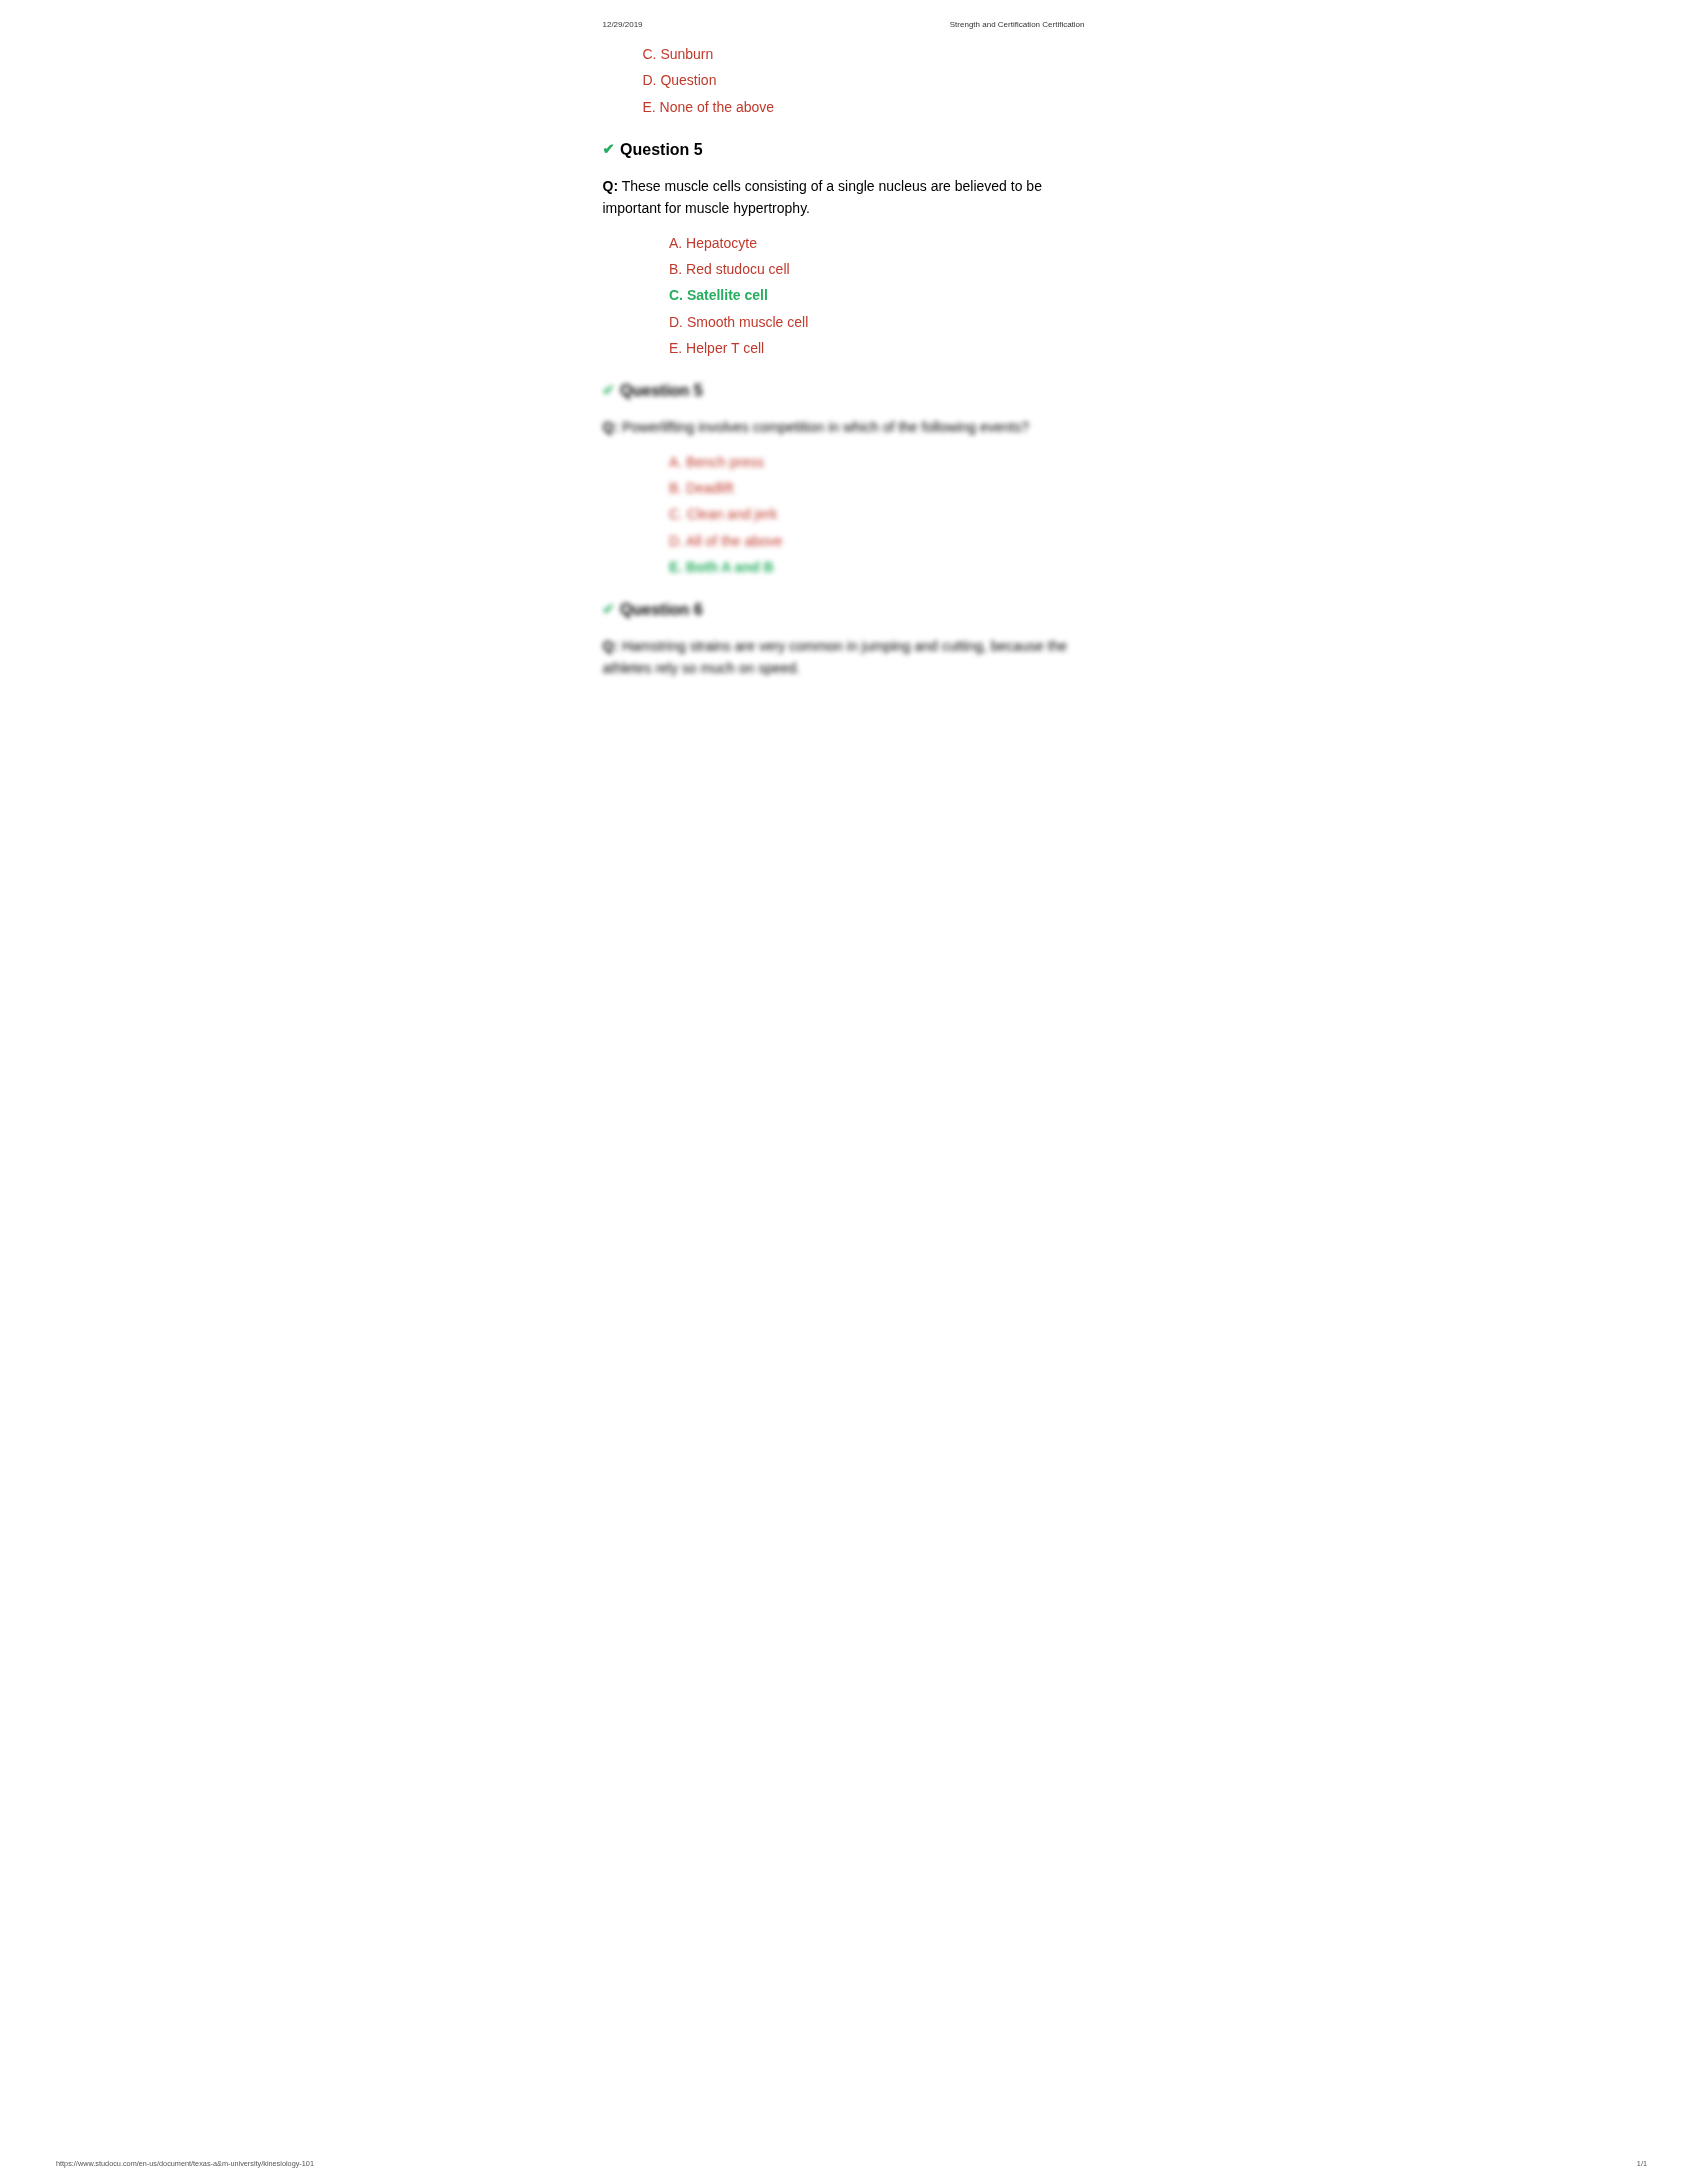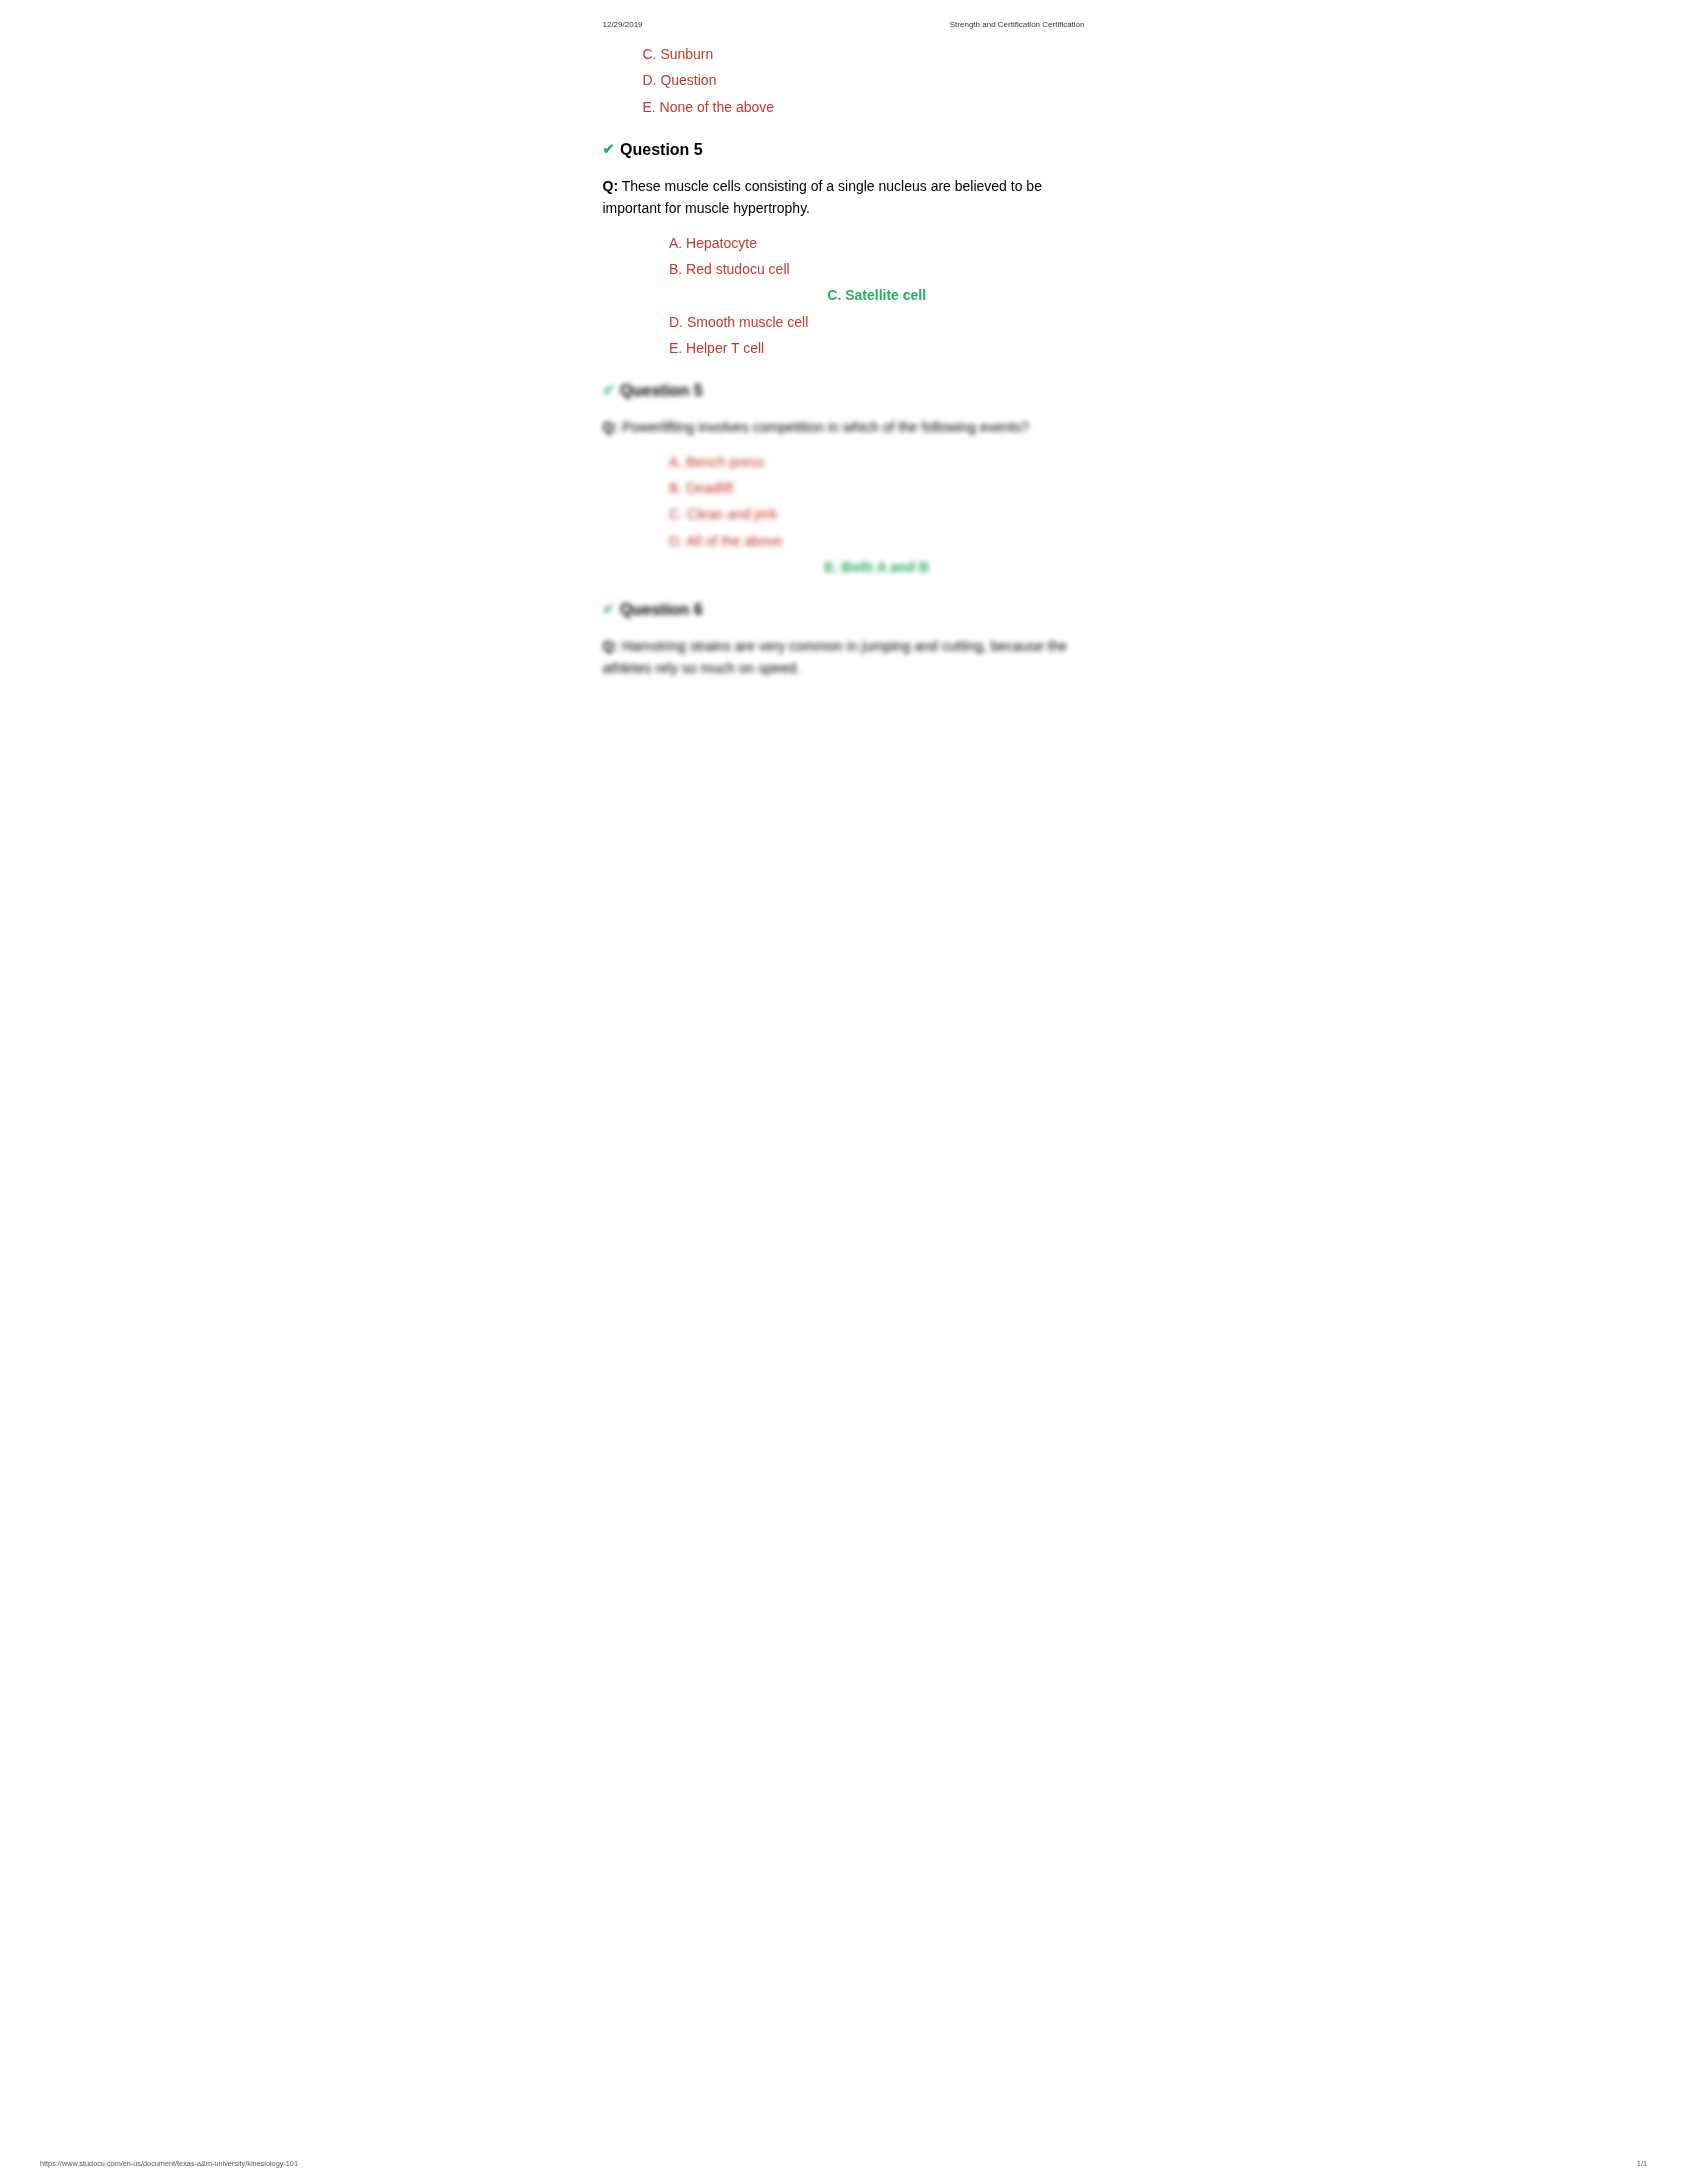--- a/index.html
+++ b/index.html
@@ -38,21 +38,20 @@
 
     .answer-option {
       margin: 5.3px 0 5.3px 40px;
       color: #c0392b;
       font-size: 14px;
     }
 
     .answer-option.correct {
       color: #27ae60;
       font-weight: bold;
-      text-align: center;
     }
 
     .question-block {
       margin-bottom: 20px;
     }
 
     .question-heading {
       display: flex;
       align-items: center;
       font-size: 16px;
@@ -82,21 +81,21 @@
     }
 
     .blurred-section {
       filter: blur(2.6px);
       user-select: none;
     }
 
     .page-footer {
       position: fixed;
       bottom: 13.2px;
-      left: 0;
+      left: 16px;
       right: 0;
       display: flex;
       justify-content: space-between;
       padding: 0 40px;
       font-size: 7.3px;
       color: #666;
     }
 
     .footer-url {
       color: #555;

